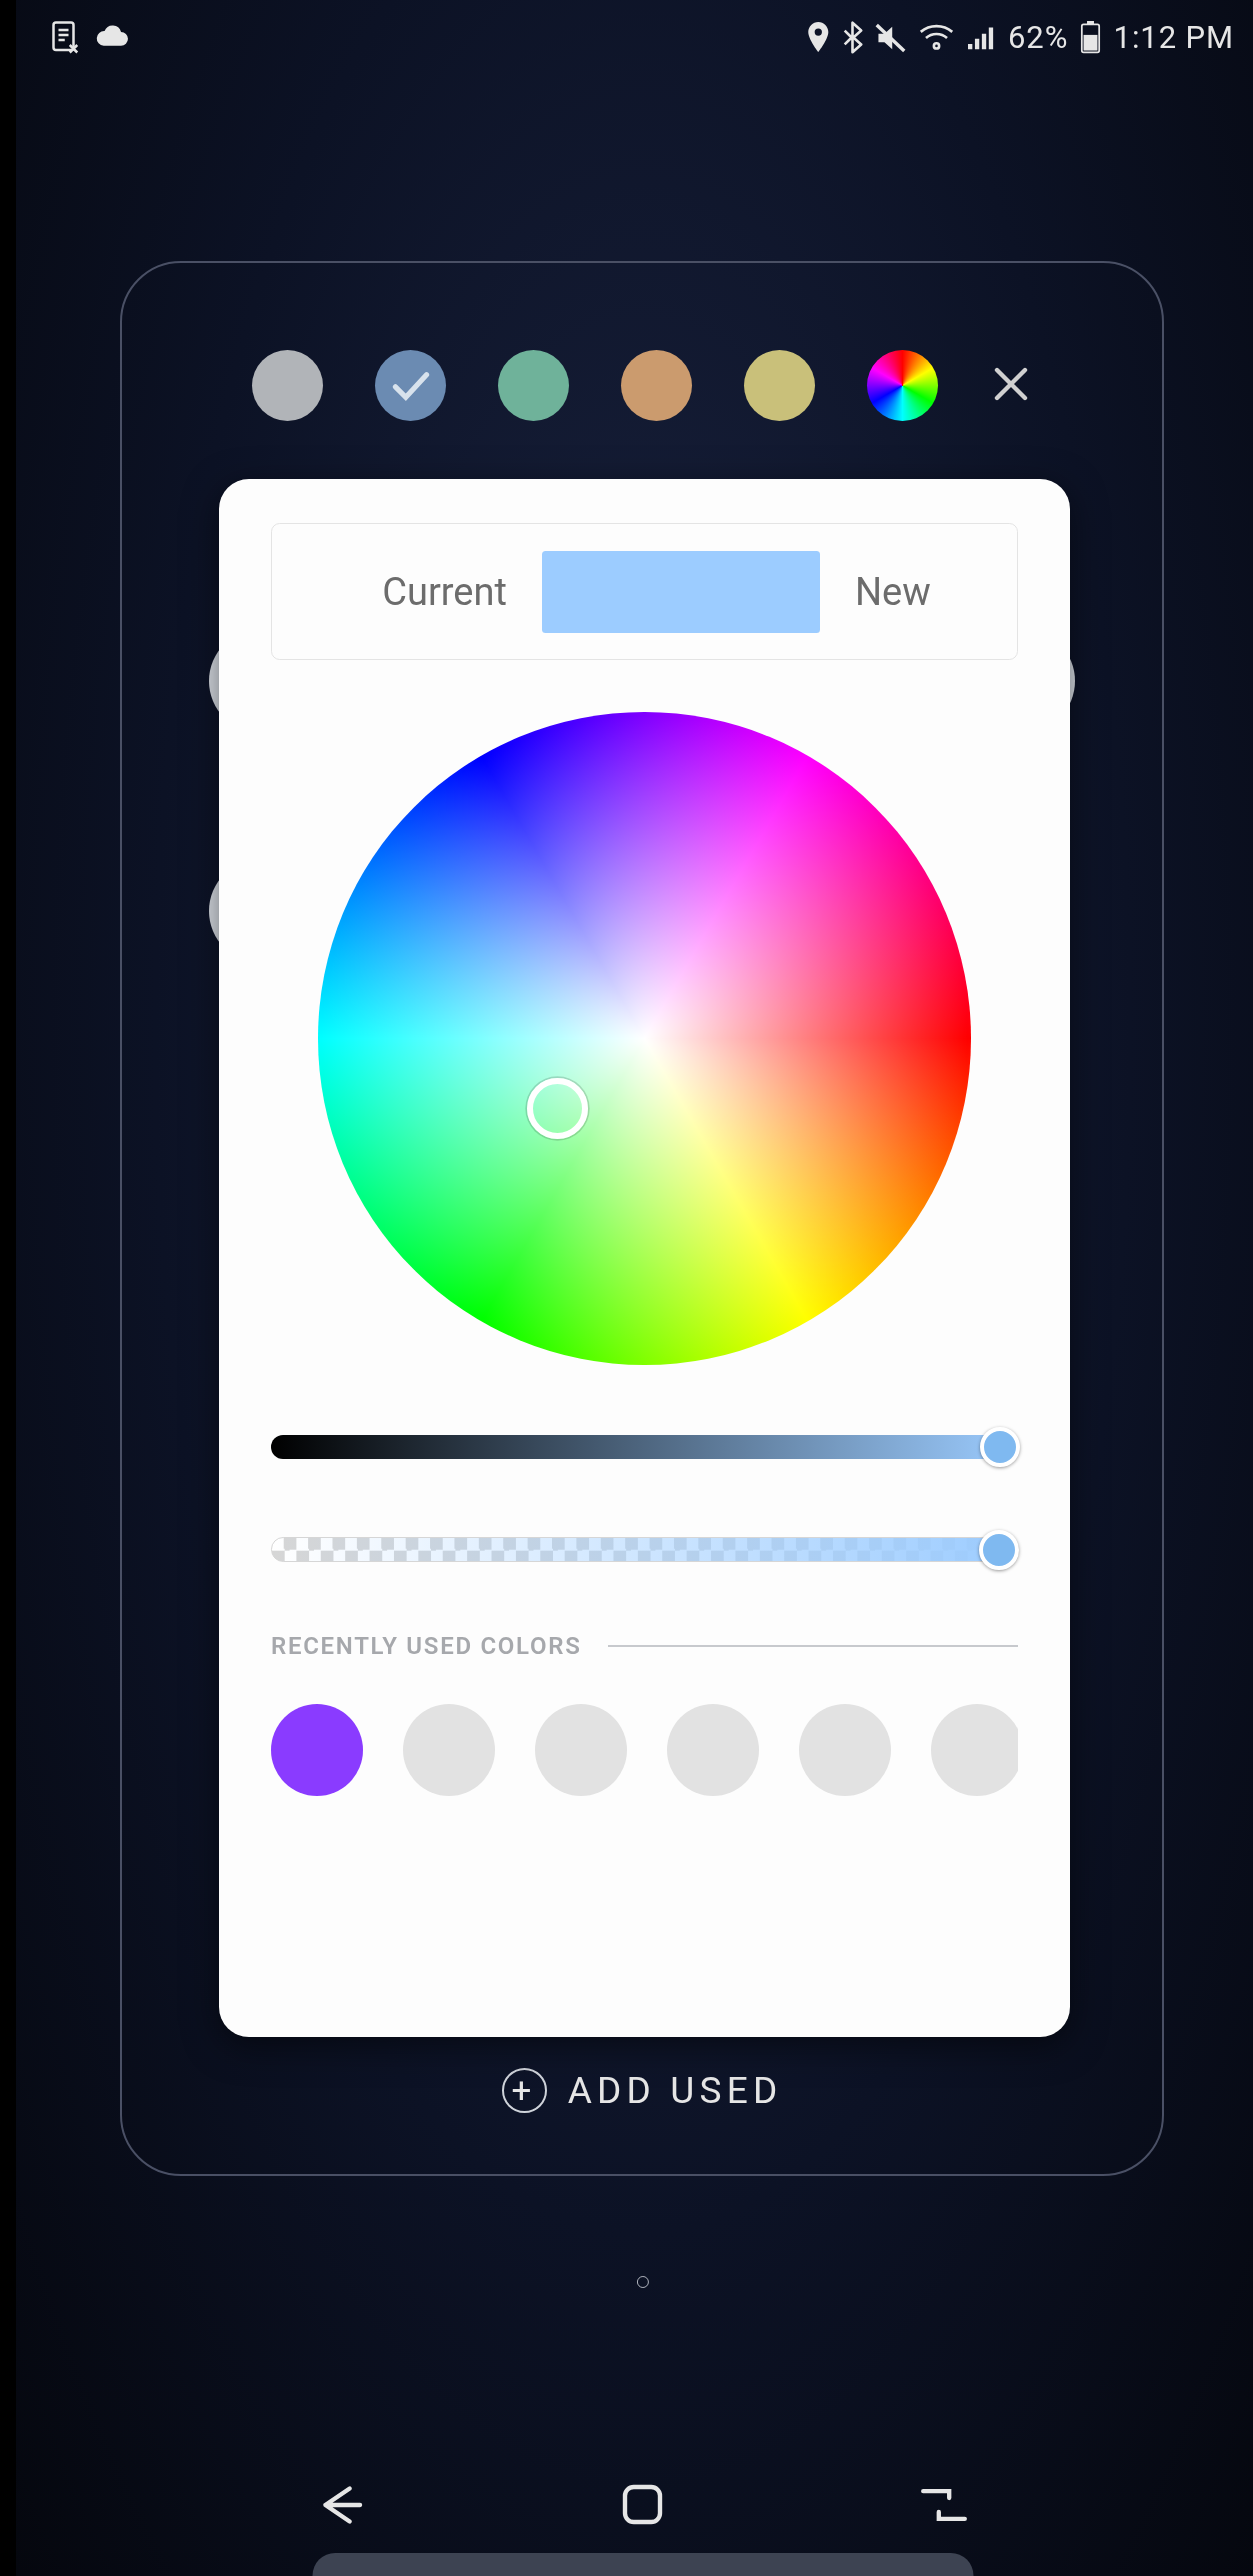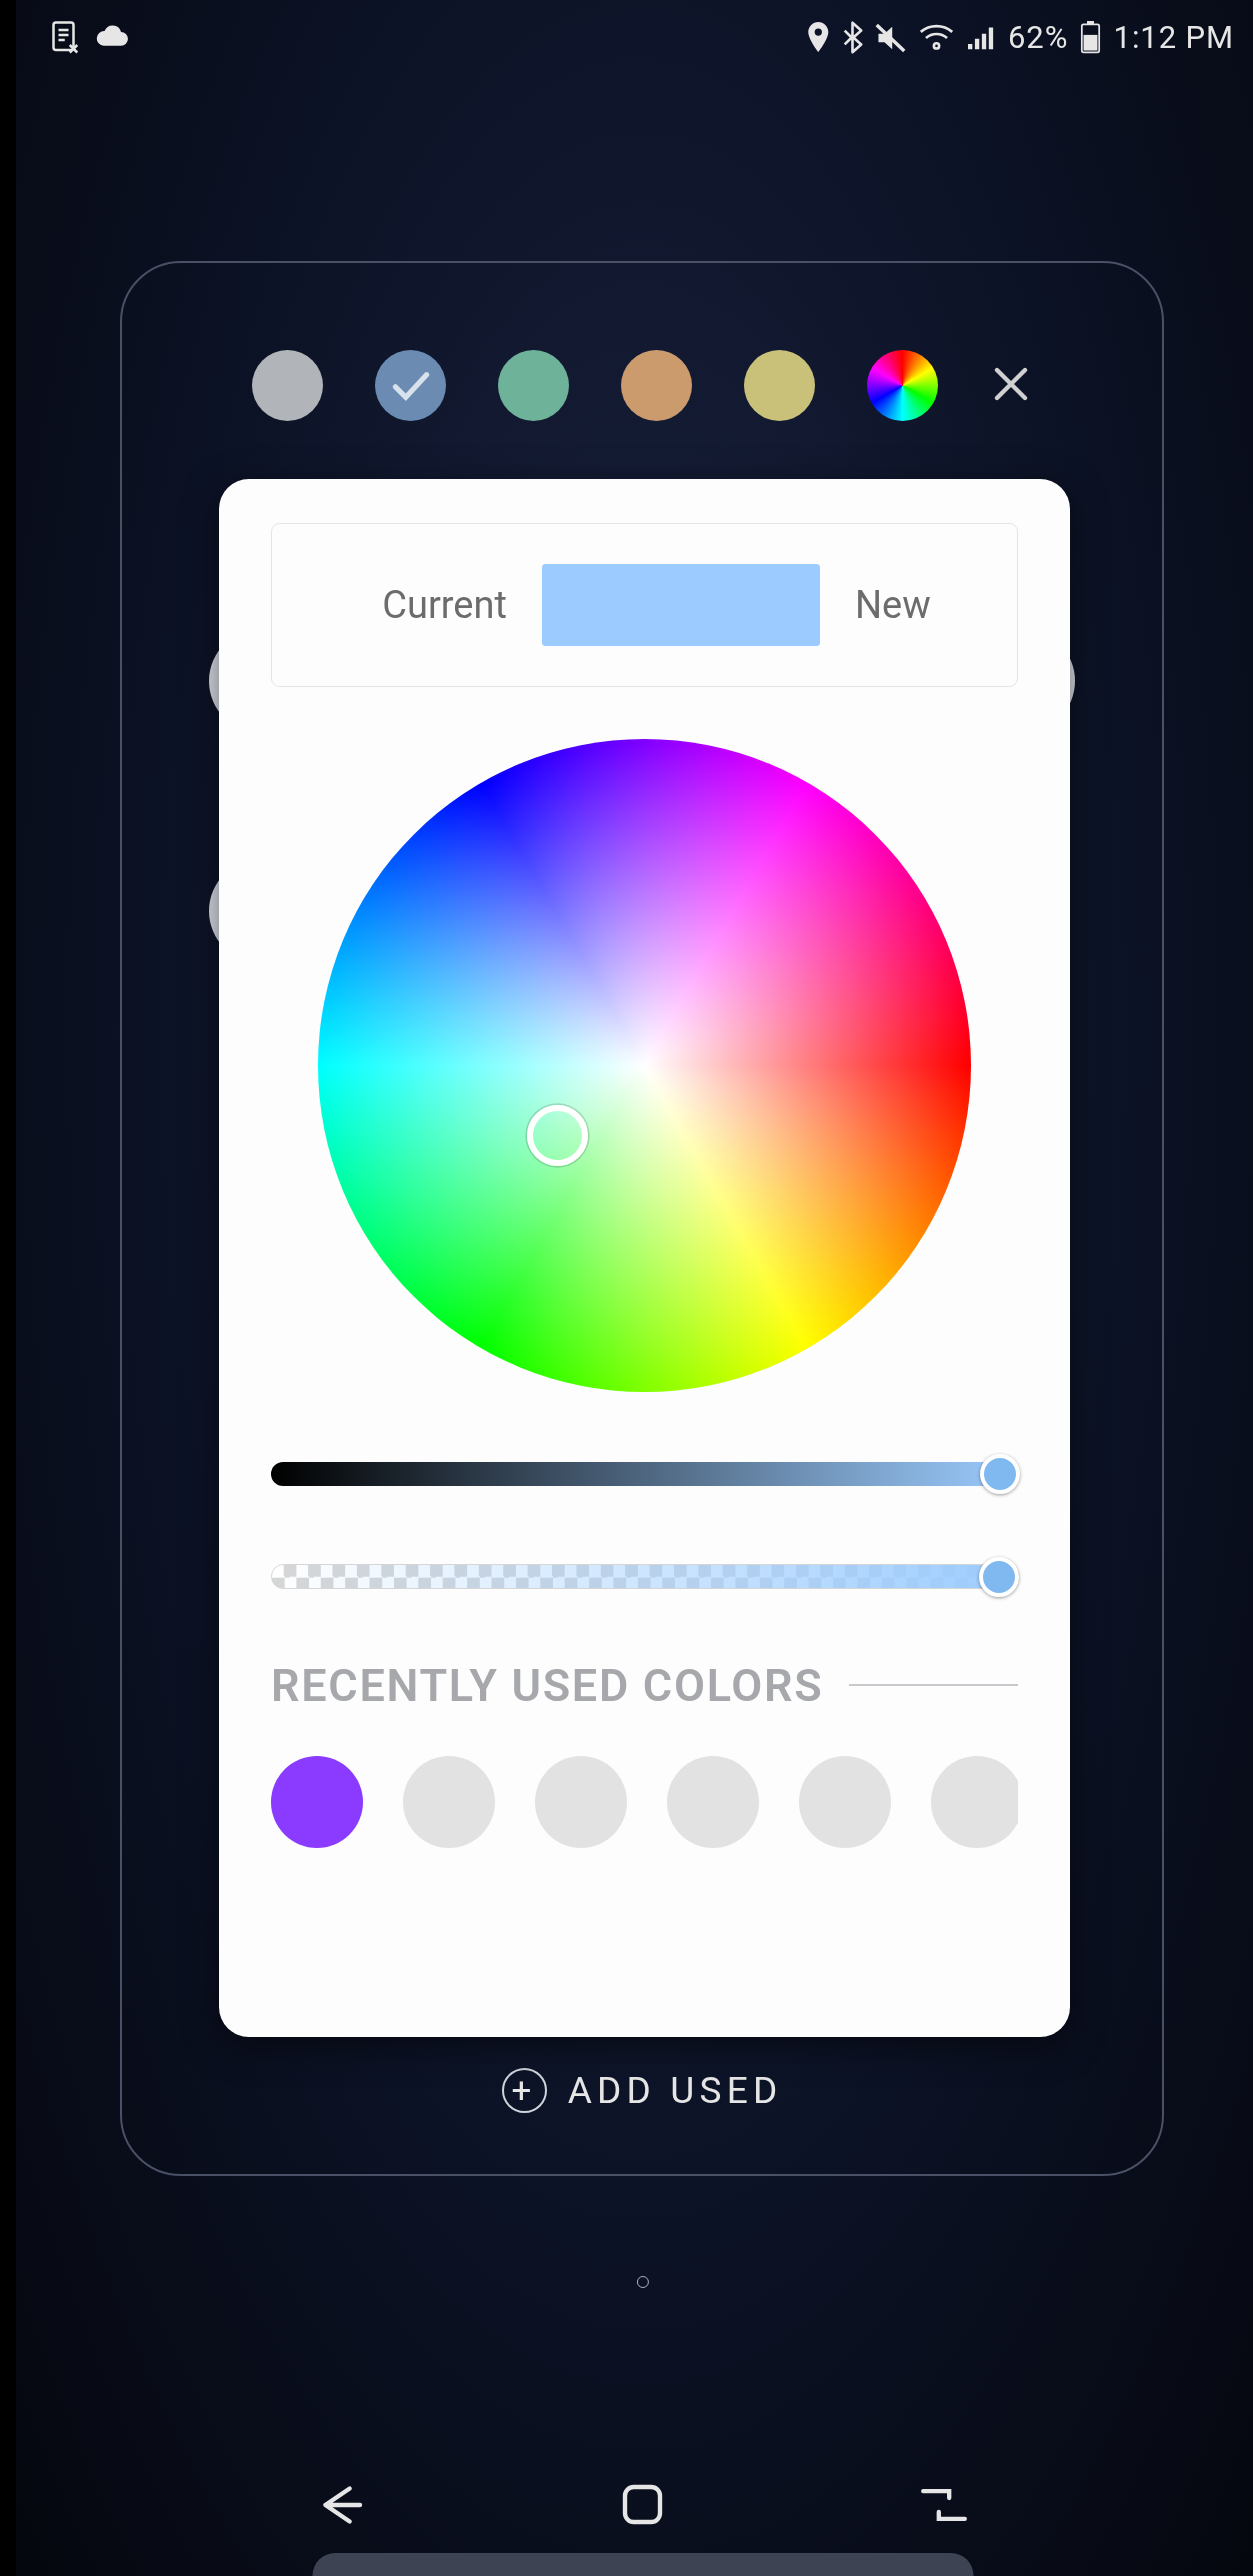--- a/index.html
+++ b/index.html
@@ -69,21 +69,21 @@
   .dialog {
     position: absolute; left: 203px; top: 479px; width: 851px; height: 1558px;
     background: #fdfdfd; border-radius: 30px;
     box-shadow: 0 8.7px 35px rgba(0,0,0,0.5);
     padding: 44px 52px 35px;
     display: flex; flex-direction: column;
   }
 
   .compare {
     border: 1.7px solid #e4e4e4; border-radius: 8.7px;
-    height: 164px; display: flex; align-items: center; justify-content: center; gap: 35px; padding-left: 24px;
+    height: 137px; display: flex; align-items: center; justify-content: center; gap: 35px; padding-left: 24px;
   }
   .compare .lbl { color: #6c6c6c; font-size: 38px; }
   .swatch-box { width: 278px; height: 82px; border-radius: 3.5px; }
 
   .wheel-wrap {
     position: relative; margin: 52px auto 0; width: 653px; height: 653px;
   }
   .wheel {
     width: 100%; height: 100%; border-radius: 50%;
     background:
@@ -118,21 +118,21 @@
   .slider .thumb {
     position: absolute; right: -1.7px; top: 50%; transform: translate(0,-50%);
     width: 40px; height: 40px; border-radius: 50%;
     background: #7fb9f0; border: 4.4px solid #fff;
     box-shadow: 0 0.9px 3.5px rgba(0,0,0,0.4);
   }
 
   .recent-hdr {
     margin-top: 70px; display: flex; align-items: center; gap: 26px;
   }
-  .recent-hdr .txt { color: #a6a8ac; font-size: 45px; font-weight: 600; letter-spacing: 1.7px; }
+  .recent-hdr .txt { color: #a6a8ac; font-size: 24px; font-weight: 600; letter-spacing: 1.7px; }
   .recent-hdr .line { flex: 1; height: 1.7px; background: #c7c9cd; }
 
   .recent-row {
     margin-top: 44px; display: flex; gap: 40px; overflow: hidden;
   }
   .recent-swatch { width: 92px; height: 92px; border-radius: 50%; background: #e2e2e2; flex-shrink: 0; }
 
   .dlg-buttons {
     margin-top: auto; display: flex; justify-content: flex-end; gap: 96px;
     padding: 52px 8.7px 26px 0;

